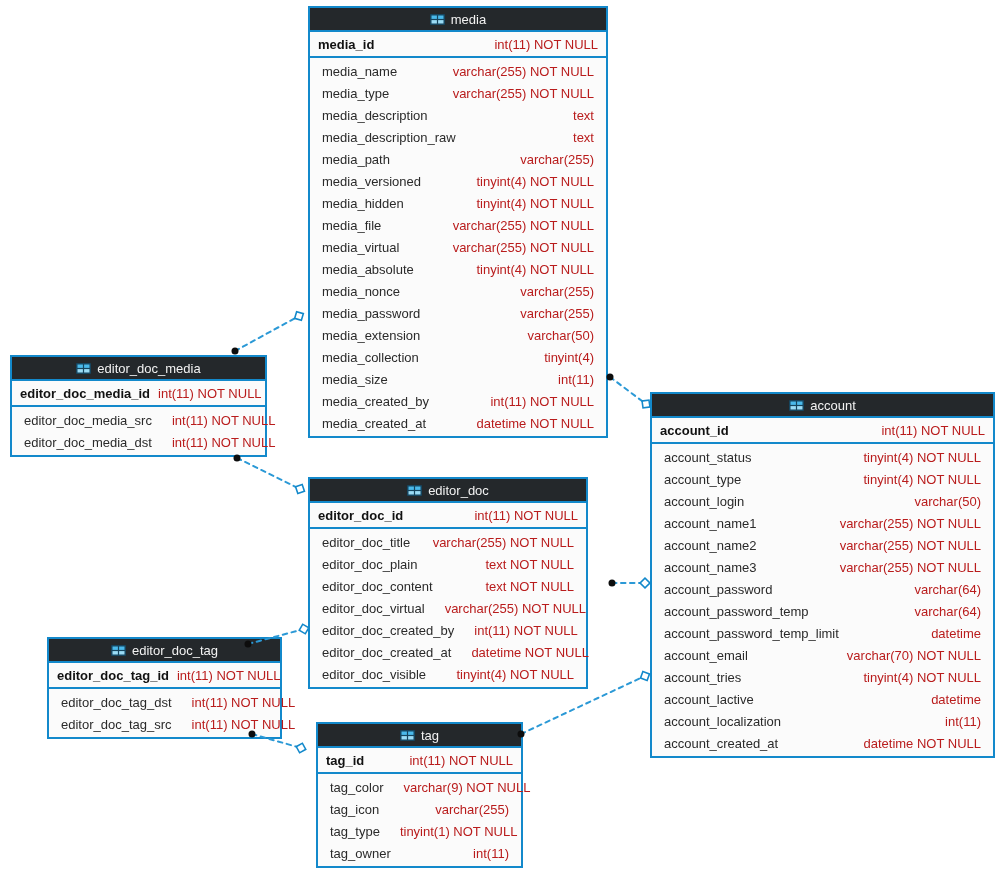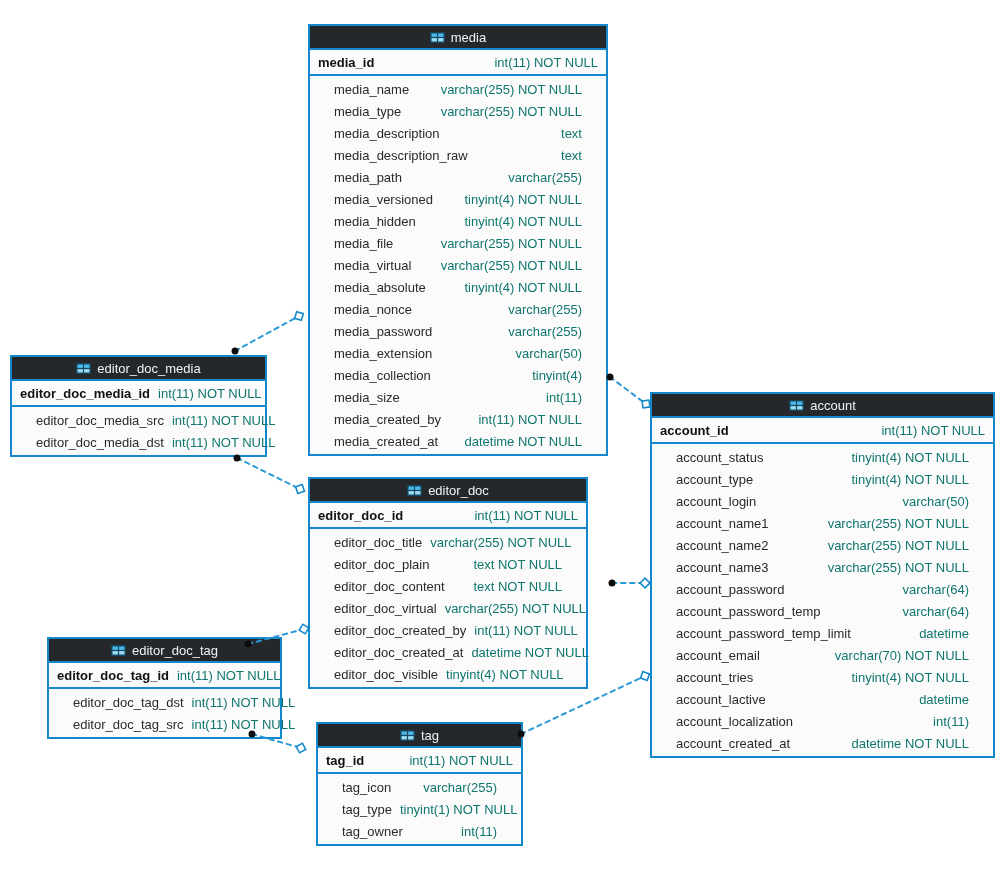--- a/index.html
+++ b/index.html
@@ -29,34 +29,34 @@
     display:flex;align-items:center;justify-content:space-between;gap:8px;
     padding:0 8px;
     border-bottom:2px solid #1389cb;
     background:#fbfbfb;
   }
   .db-pk .col-name{font-weight:bold;color:#111;white-space:nowrap;}
   .db-pk .col-type{white-space:nowrap;}
   .db-rows{padding:2px 0;}
   .db-row{
     height:22px;
-    display:flex;align-items:center;justify-content:space-between;gap:8px;
-    padding:0 24px;
+    display:flex;align-items:center;justify-content:space-between;gap:20px;
+    padding:0 12px;
     white-space:nowrap;
   }
   .col-name{text-align:left;}
-  .col-type{text-align:right;color:#0f766e;}
+  .col-type{text-align:right;color:#b91c1c;}
   #rel-svg{position:absolute;left:0;top:0;width:1005px;height:879px;pointer-events:none;}
   #rel-svg .rel-line{pointer-events:stroke;}
 </style>
 </head>
 <body>
 
 <div id="canvas">
-  <div class="db-table" style="left:308px;top:24px;width:300px;">
+  <div class="db-table" style="left:308px;top:6px;width:300px;">
       <div class="db-header">
         <span class="tbl-icon">
           <svg width="15" height="11" viewBox="0 0 15 11" aria-hidden="true">
             <rect x="0" y="0" width="15" height="11" rx="1" fill="#16455e"></rect>
             <rect x="1.5" y="1.5" width="5.4" height="3.4" fill="#4ab9ea"></rect>
             <rect x="8.1" y="1.5" width="5.4" height="3.4" fill="#4ab9ea"></rect>
             <rect x="1.5" y="6.1" width="5.4" height="3.4" fill="#9adcf6"></rect>
             <rect x="8.1" y="6.1" width="5.4" height="3.4" fill="#9adcf6"></rect>
           </svg>
         </span>
@@ -252,20 +252,24 @@
             <rect x="8.1" y="6.1" width="5.4" height="3.4" fill="#9adcf6"></rect>
           </svg>
         </span>
         <span>tag</span>
       </div>
       <div class="db-pk">
         <span class="col-name">tag_id</span>
         <span class="col-type">int(11) NOT NULL</span>
       </div>
       <div class="db-rows">
+        <div class="db-row">
+          <span class="col-name">tag_color</span>
+          <span class="col-type">varchar(9) NOT NULL</span>
+        </div>
         <div class="db-row">
           <span class="col-name">tag_icon</span>
           <span class="col-type">varchar(255)</span>
         </div>
         <div class="db-row">
           <span class="col-name">tag_type</span>
           <span class="col-type">tinyint(1) NOT NULL</span>
         </div>
         <div class="db-row">
           <span class="col-name">tag_owner</span>

